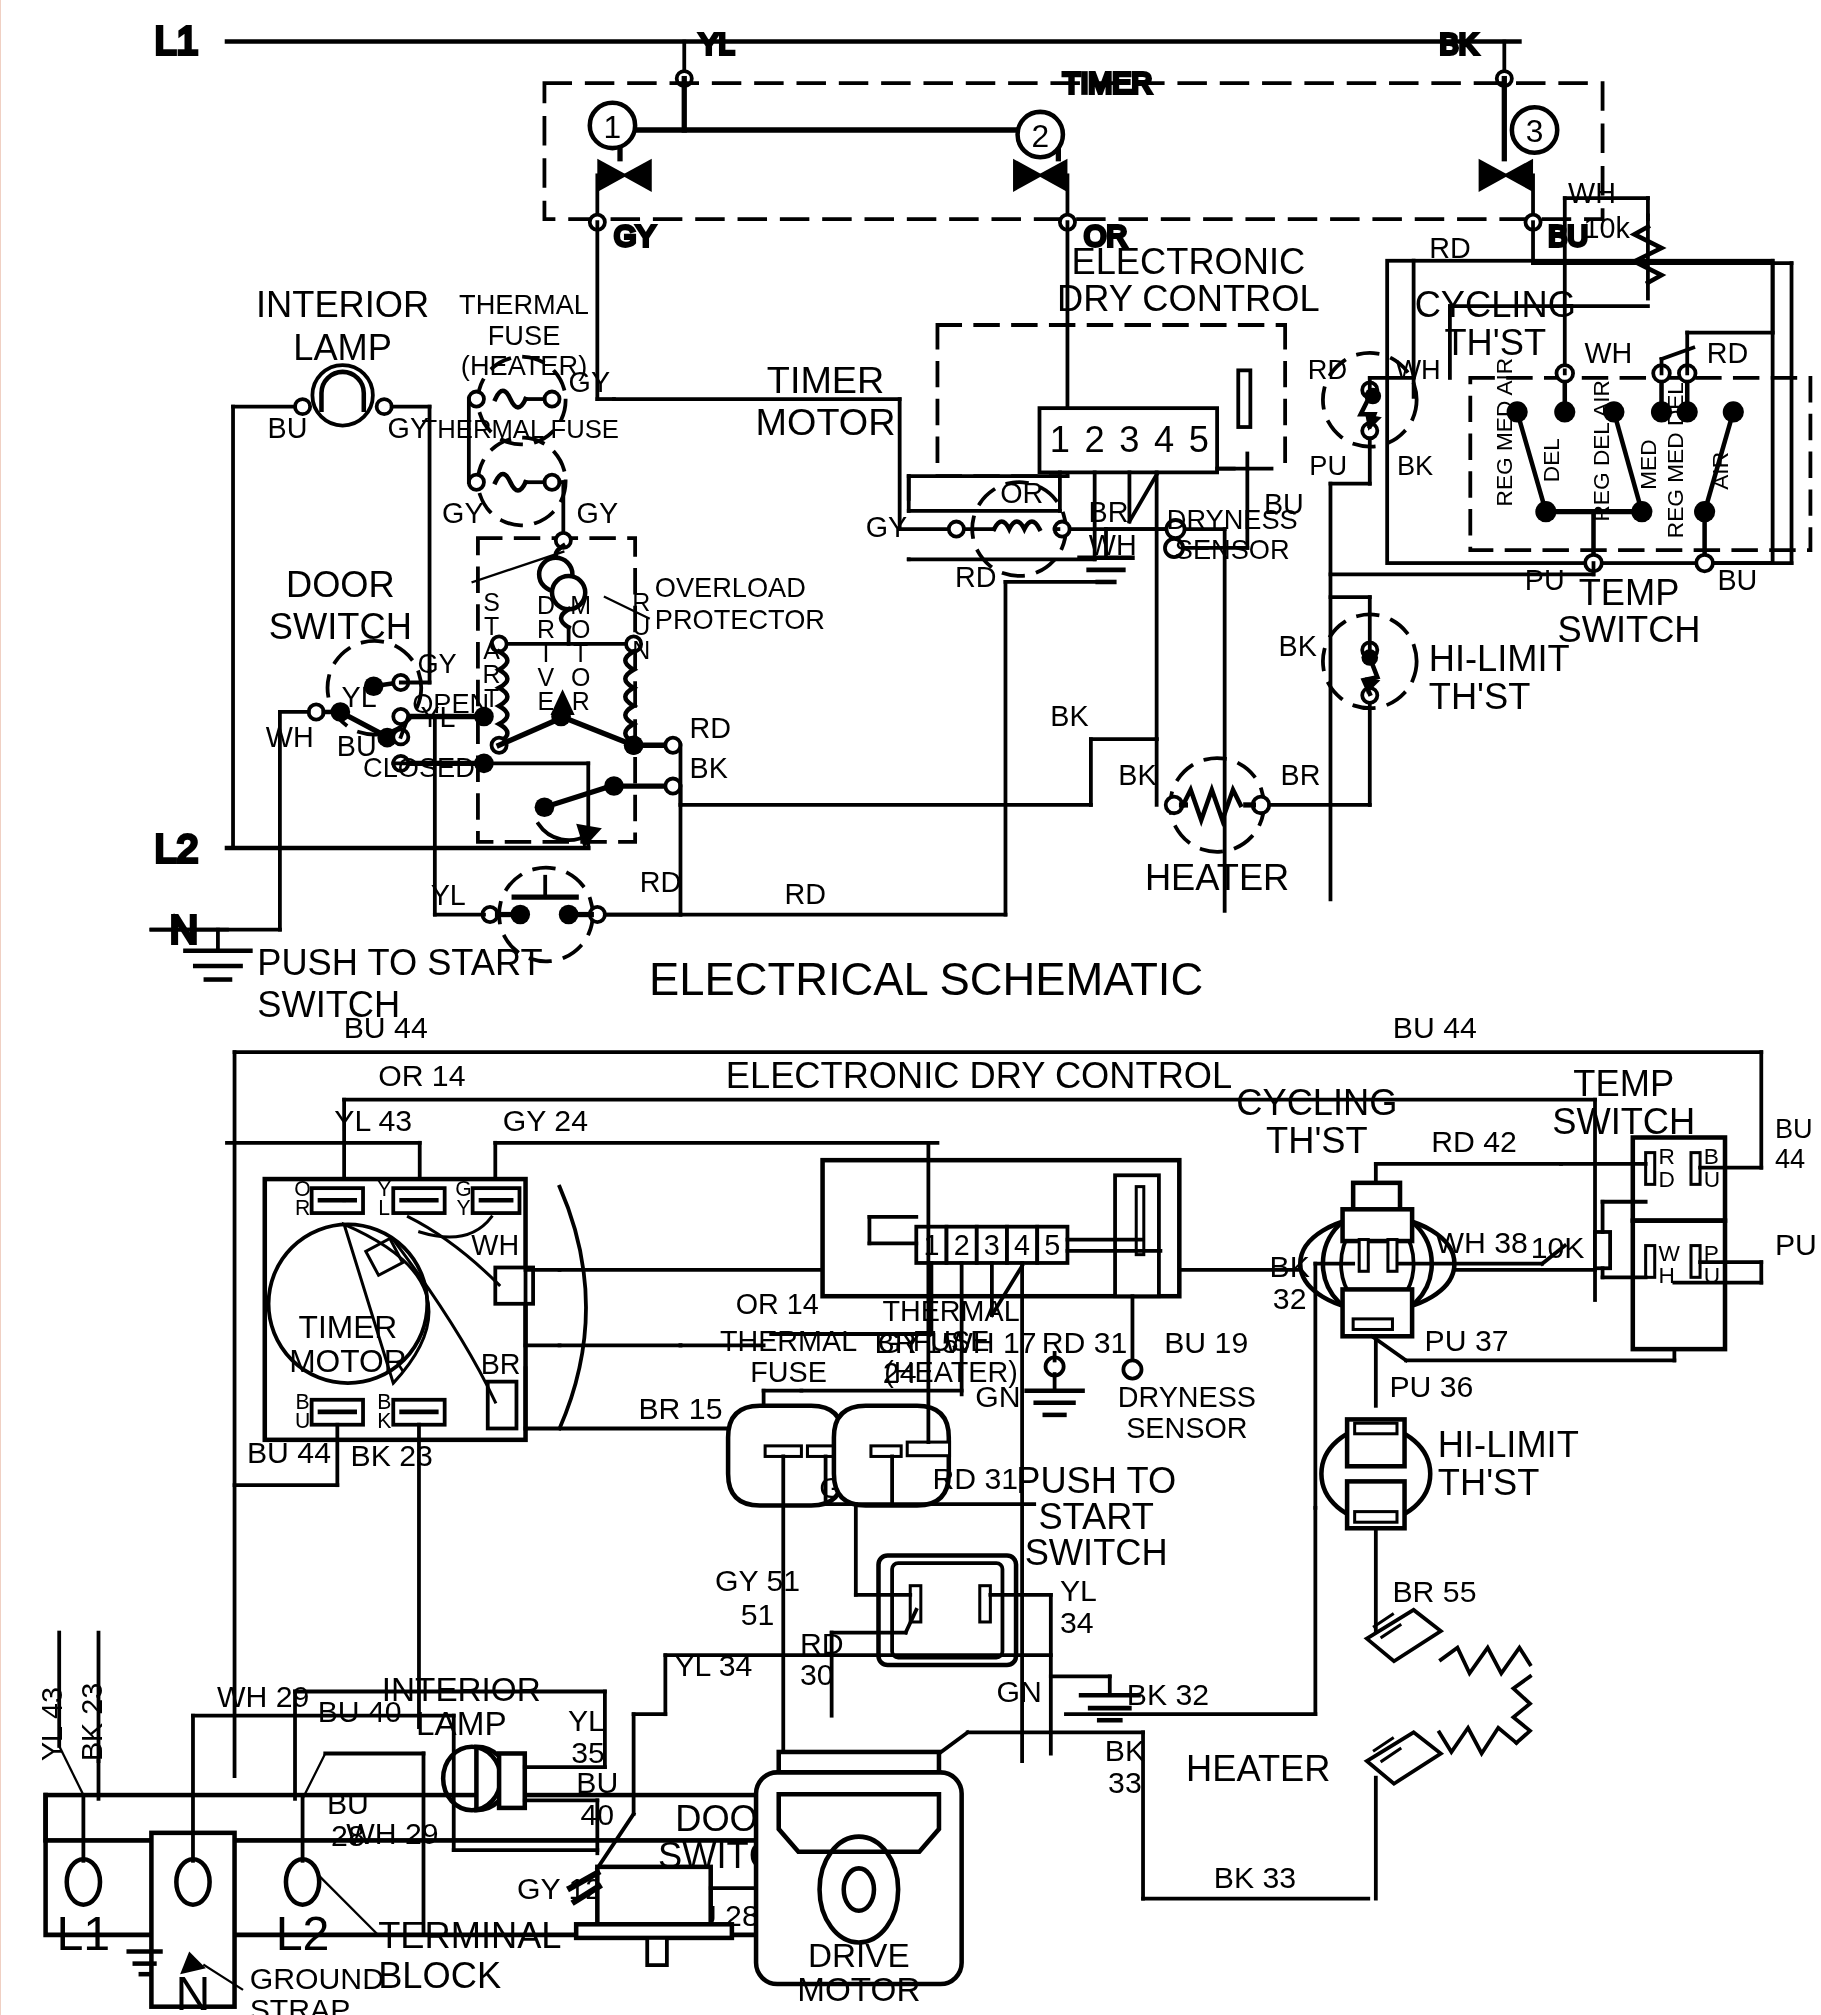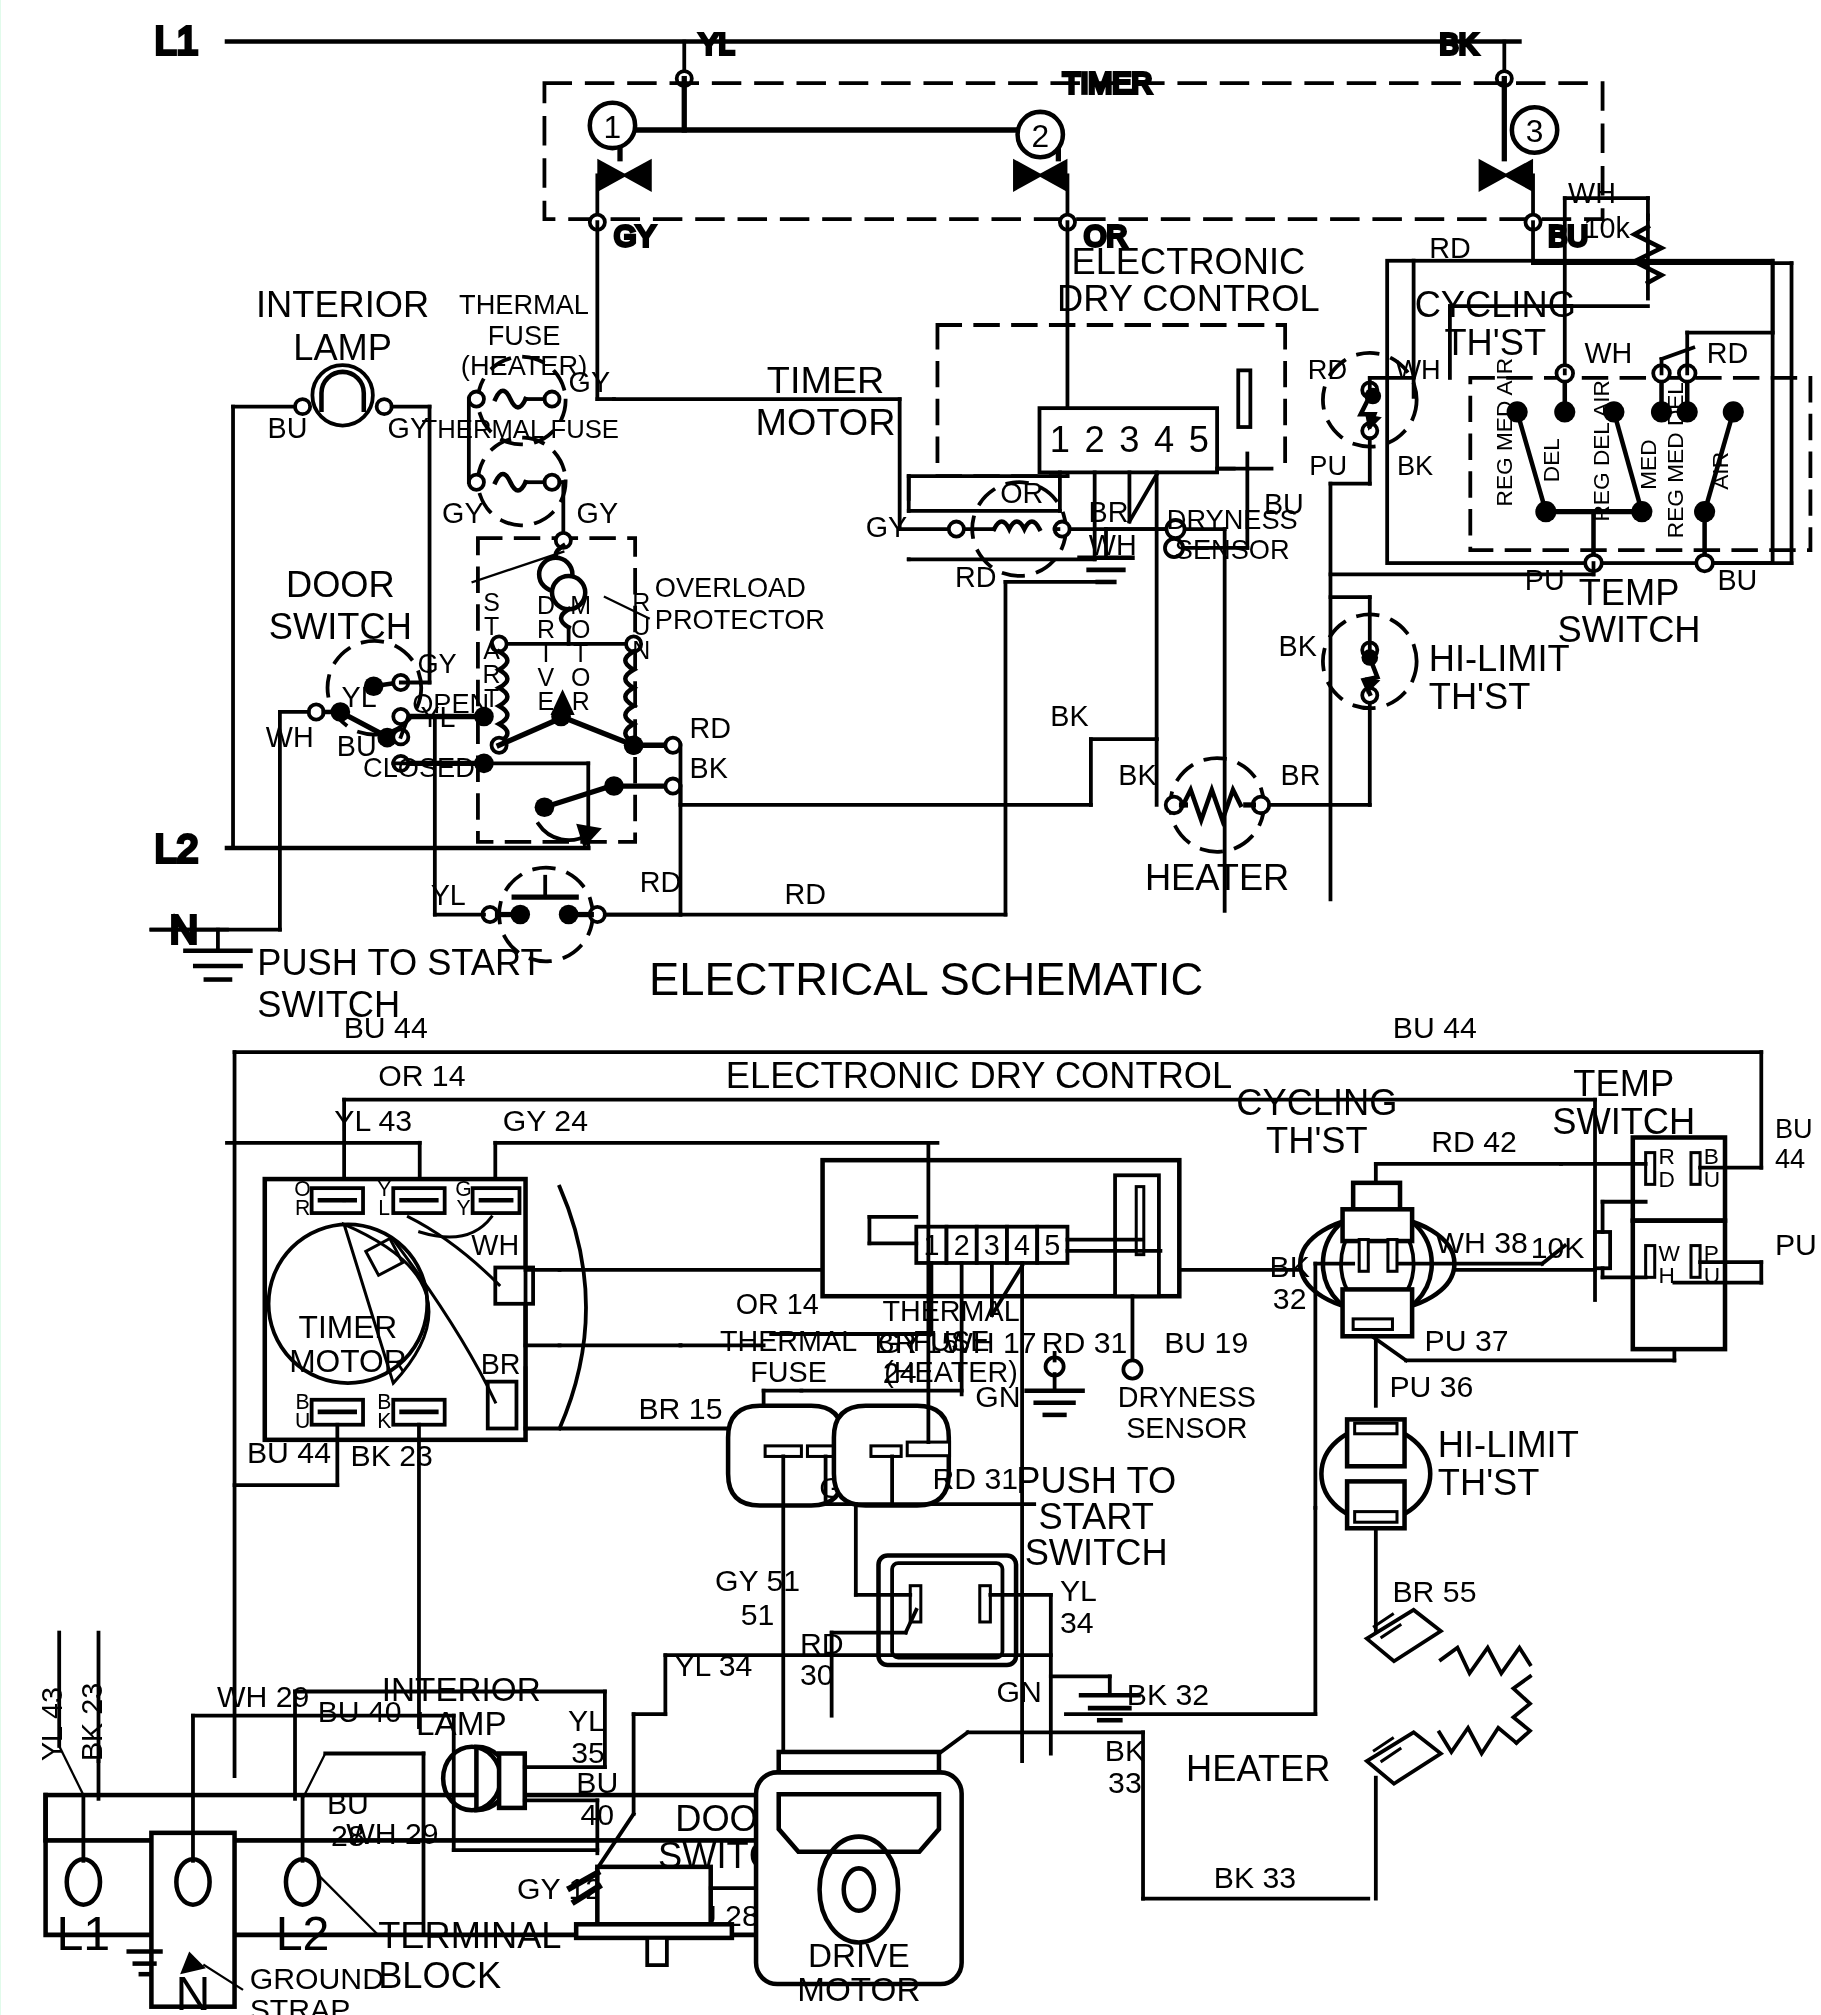--- a/index.html
+++ b/index.html
@@ -1,17 +1,17 @@
 <!DOCTYPE html>
 <html style="font-size:12px"><head>
 <meta charset="utf-8">
 <style>
   html,body{margin:0;padding:0;background:#fff;}
   body{width:1822px;height:2015px;font-family:"Liberation Sans",sans-serif;color:#000;}
-  #stage{position:relative;width:1822px;height:2015px;overflow:hidden;background:#86efac;}
+  #stage{position:relative;width:1822px;height:2015px;overflow:hidden;background:#c2410c;}
   svg{display:block;}
   text{font-family:"Liberation Sans",sans-serif;fill:#000;}
 </style>
 </head>
 <body>
 
 <div id="stage">
 <svg width="1822" height="2015" viewBox="0 0 2410 2666" xmlns="http://www.w3.org/2000/svg">
 
   <rect x="0" y="0" width="2410" height="2666" fill="#ffffff"></rect>

